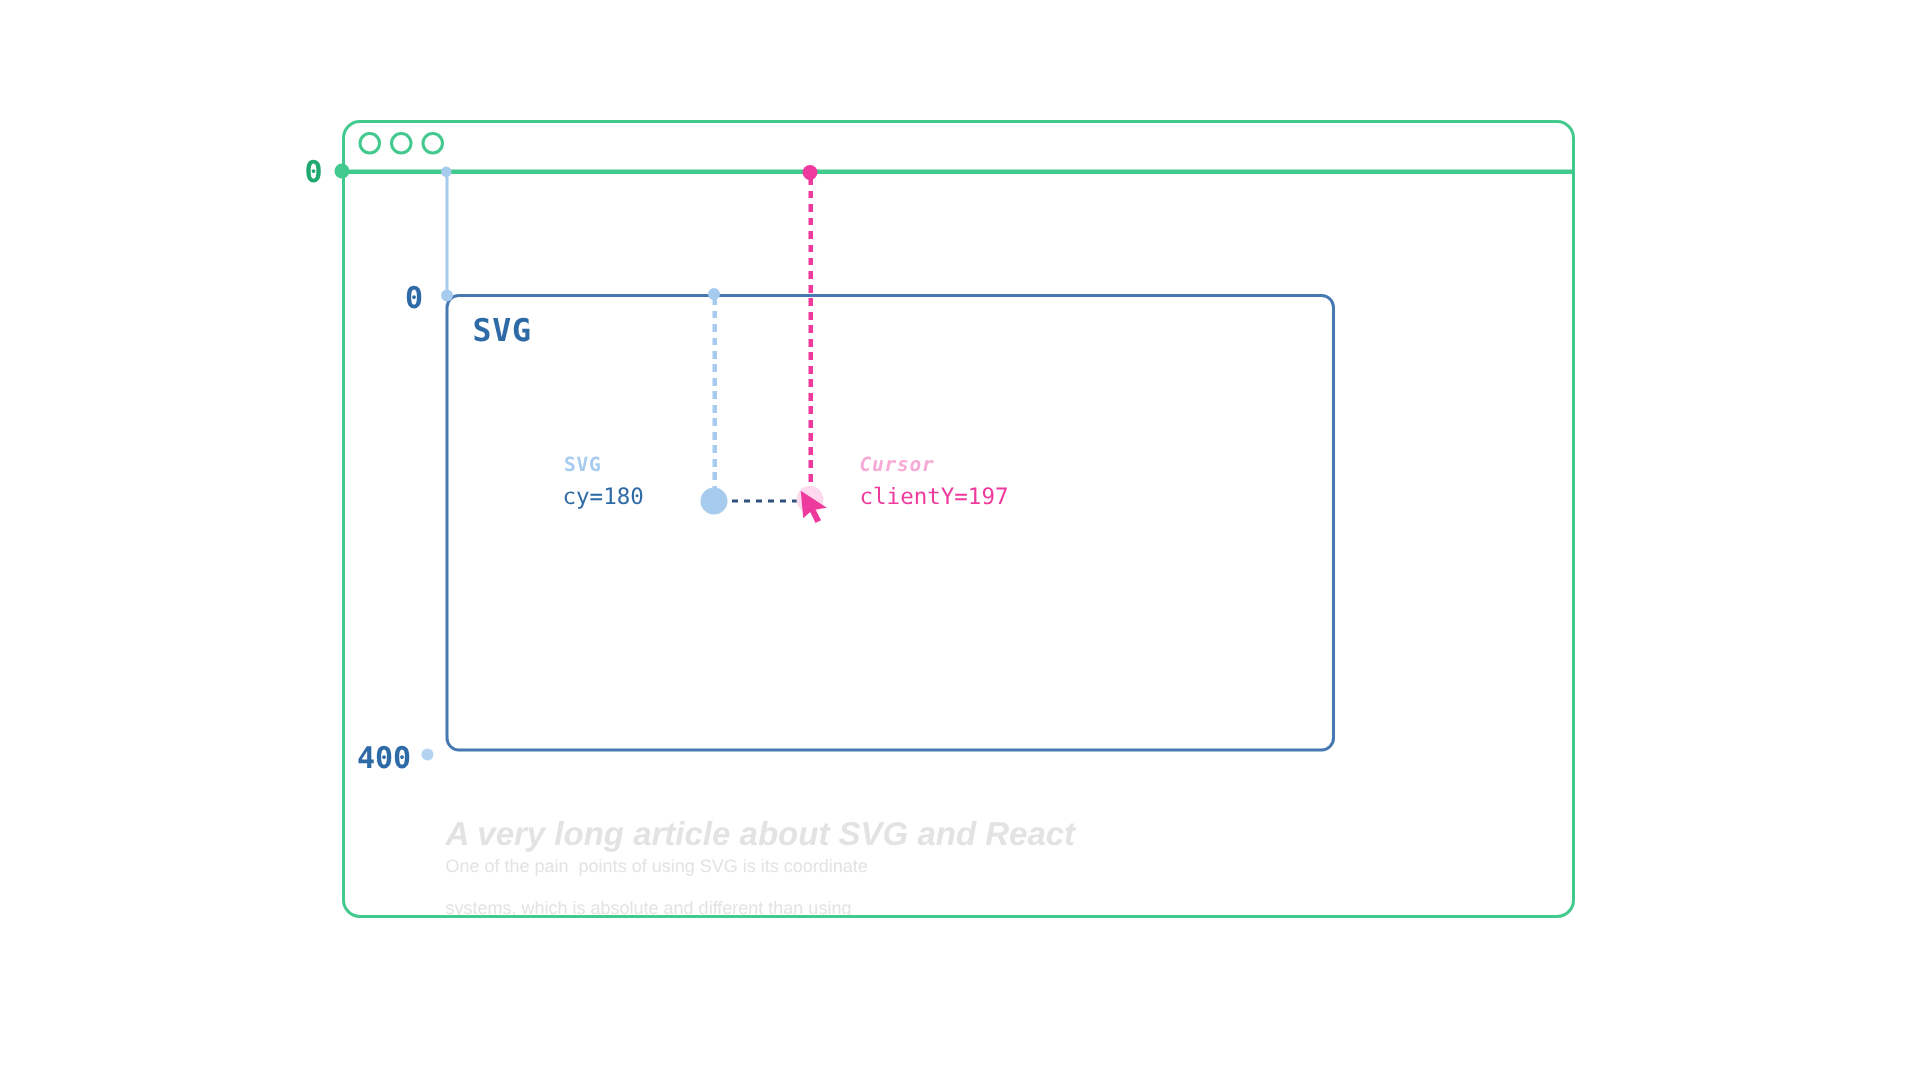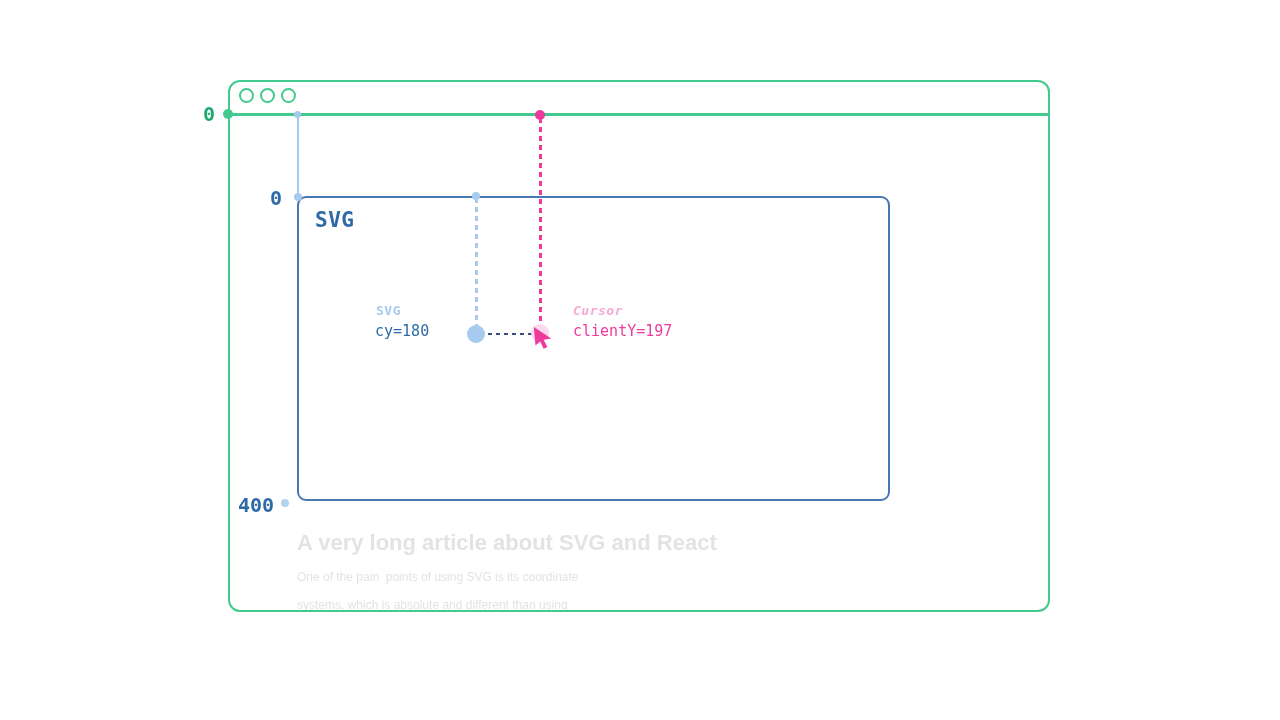--- a/index.html
+++ b/index.html
@@ -49,21 +49,21 @@
   .mini-cursor{left:573px;top:304px;color:var(--pink-light,#f7a9d7);font-style:italic;}
   .val{font-size:15px;font-weight:normal;}
   .val-cy{left:375px;top:324px;color:var(--blue-text,#2e6aa6);}
   .val-client{left:573px;top:324px;color:var(--pink,#ee3a9d);}
 
   .cursor-svg{left:532px;top:326px;z-index:8;}
 
   
   .article{position:absolute;left:67px;top:448px;color:var(--gray-text,#e3e3e3);
            font-family:"Liberation Sans", sans-serif;z-index:1;}
-  .article h2{position:absolute;left:0;top:0;margin:0;font-size:22px;font-weight:bold;white-space:nowrap;}
+  .article h2{position:absolute;left:0;top:13px;margin:0;font-size:22px;font-weight:bold;white-space:nowrap;font-style:italic;}
   .article p{position:absolute;left:0;margin:0;font-size:12px;white-space:pre;color:var(--gray-text,#e3e3e3);}
   .article .l1{top:40px;}
   .article .l2{top:68px;}
 </style>
 </head>
 <body>
 
 <div class="scene">
 
   <div class="abs window">

